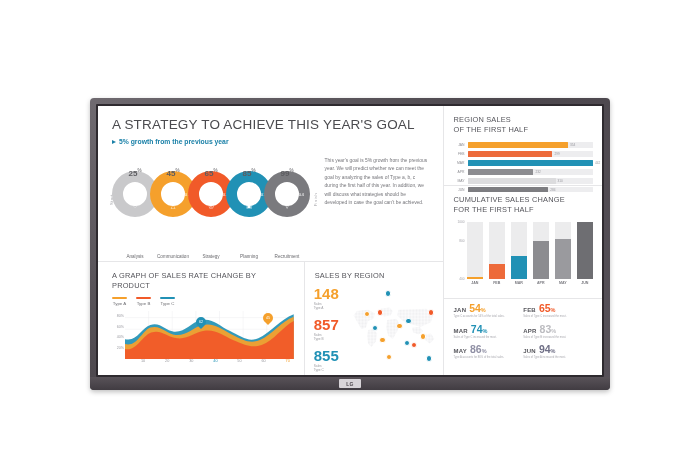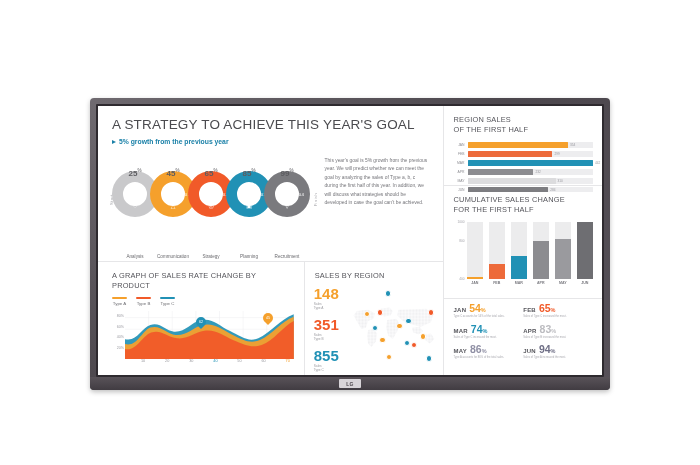--- a/index.html
+++ b/index.html
@@ -212,21 +212,21 @@
             </div>
 
             <div class="region-pane">
               <div class="panel-h">SALES BY REGION</div>
               <div class="rstats" id="region-stats">
                   <div class="rstat">
                     <div class="rnum" style="color:#f5a02c">148</div>
                     <div class="rsub">Sales<br>Type A</div>
                   </div>
                   <div class="rstat">
-                    <div class="rnum" style="color:#f15a29">351</div>
+                    <div class="rnum" style="color:#f15a29">857</div>
                     <div class="rsub">Sales<br>Type B</div>
                   </div>
                   <div class="rstat">
                     <div class="rnum" style="color:#2191b5">855</div>
                     <div class="rsub">Sales<br>Type C</div>
                   </div>
                 </div>
               <div class="map">
                 <svg viewBox="0 0 160 80" style="width:100%;height:100%;display:block;">
                   <defs>

